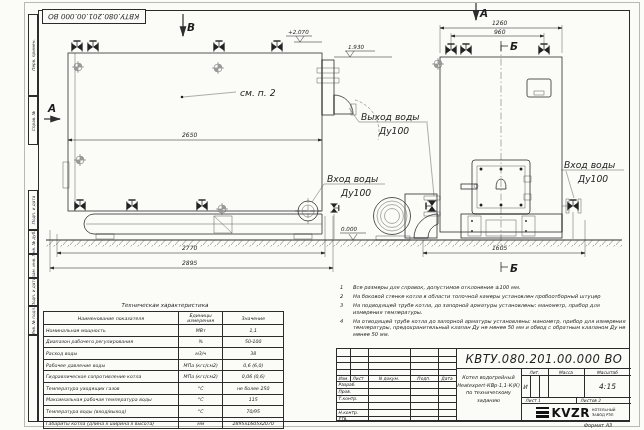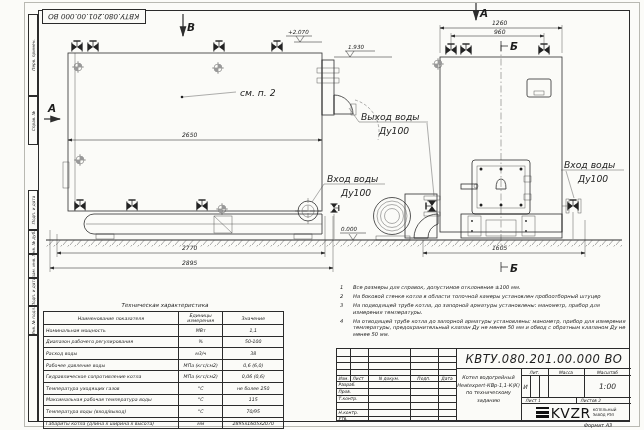--- a/index.html
+++ b/index.html
@@ -45,21 +45,21 @@
   #docnum{left:119px;top:0;width:175px;height:20px;border-left:1.1px solid #2b2b2b;
           border-bottom:1.1px solid #2b2b2b;display:flex;align-items:center;justify-content:center;
           font-size:11.5px;font-style:italic;letter-spacing:0.5px;}
   #product{left:119px;top:20px;width:65px;height:53px;display:flex;flex-direction:column;
            align-items:center;justify-content:flex-start;padding-top:5px;font-size:5px;
            font-style:italic;text-align:center;line-height:1.5;}
   .kvzr-row{position:absolute;left:184px;top:54px;width:110px;height:19px;
             display:flex;align-items:center;justify-content:center;gap:2px;}
   .kvzr-mark{width:13px;height:11px;background:
        linear-gradient(#111 0 2.5px,#fbfbf8 2.5px 4px,#111 4px 7px,#fbfbf8 7px 8.5px,#111 8.5px 100%);}
-  .kvzr-word{font-size:14px;font-weight:normal;letter-spacing:0.5px;color:#111;font-style:normal;}
+  .kvzr-word{font-size:12px;font-weight:bold;letter-spacing:0.5px;color:#111;font-style:normal;}
   .kvzr-sub{font-size:3.6px;line-height:1.2;color:#111;font-style:normal;}
   #format-note{left:566px;top:422px;width:64px;text-align:center;font-size:5px;font-style:italic;}
   
   #draw{left:0;top:0;width:644px;height:430px;}
   svg text{font-family:"DejaVu Sans",sans-serif;font-style:italic;fill:#1d1d1d;}
   .ln{stroke:#2e2e2e;stroke-width:0.8;fill:none;}
   .lnThick{stroke:#2e2e2e;stroke-width:1.2;fill:none;}
   .lnThin{stroke:#4a4a4a;stroke-width:0.45;fill:none;}
   .dash{stroke-dasharray:5 2.5;}
   .dimline{stroke:#2e2e2e;stroke-width:0.55;fill:none;}
@@ -452,21 +452,21 @@
     <div class="tb-line" style="left:184px;top:54px;width:110px;height:0.6px;"></div>
     <div class="tb-line" style="left:211px;top:20px;width:0.6px;height:28px;"></div>
     <div class="tb-line" style="left:247px;top:20px;width:0.6px;height:28px;"></div>
     <div class="tb-line" style="left:193px;top:26px;width:0.6px;height:22px;"></div>
     <div class="tb-line" style="left:202px;top:26px;width:0.6px;height:22px;"></div>
     <div class="tb-line" style="left:239px;top:48px;width:0.6px;height:6px;"></div>
     <div class="tb-cell tb-center" style="left:184px;top:20px;width:27px;height:6px;">Лит.</div>
     <div class="tb-cell tb-center" style="left:211px;top:20px;width:36px;height:6px;">Масса</div>
     <div class="tb-cell tb-center" style="left:247px;top:20px;width:47px;height:6px;">Масштаб</div>
     <div class="tb-cell tb-center" style="left:184px;top:26px;width:9px;height:22px;font-size:6px;">И</div>
-    <div class="tb-cell tb-center" style="left:247px;top:26px;width:47px;height:22px;font-size:7.5px;">1:00</div>
+    <div class="tb-cell tb-center" style="left:247px;top:26px;width:47px;height:22px;font-size:7.5px;">4:15</div>
     <div class="tb-cell" style="left:187px;top:48px;width:52px;height:6px;">Лист  1</div>
     <div class="tb-cell" style="left:242px;top:48px;width:52px;height:6px;">Листов  2</div>
     <div class="kvzr-row">
       <div class="kvzr-mark"></div>
       <div class="kvzr-word">KVZR</div>
       <div class="kvzr-sub">
         <div>КОТЕЛЬНЫЙ</div>
         <div>ЗАВОД РЭП</div>
       </div>
     </div>

